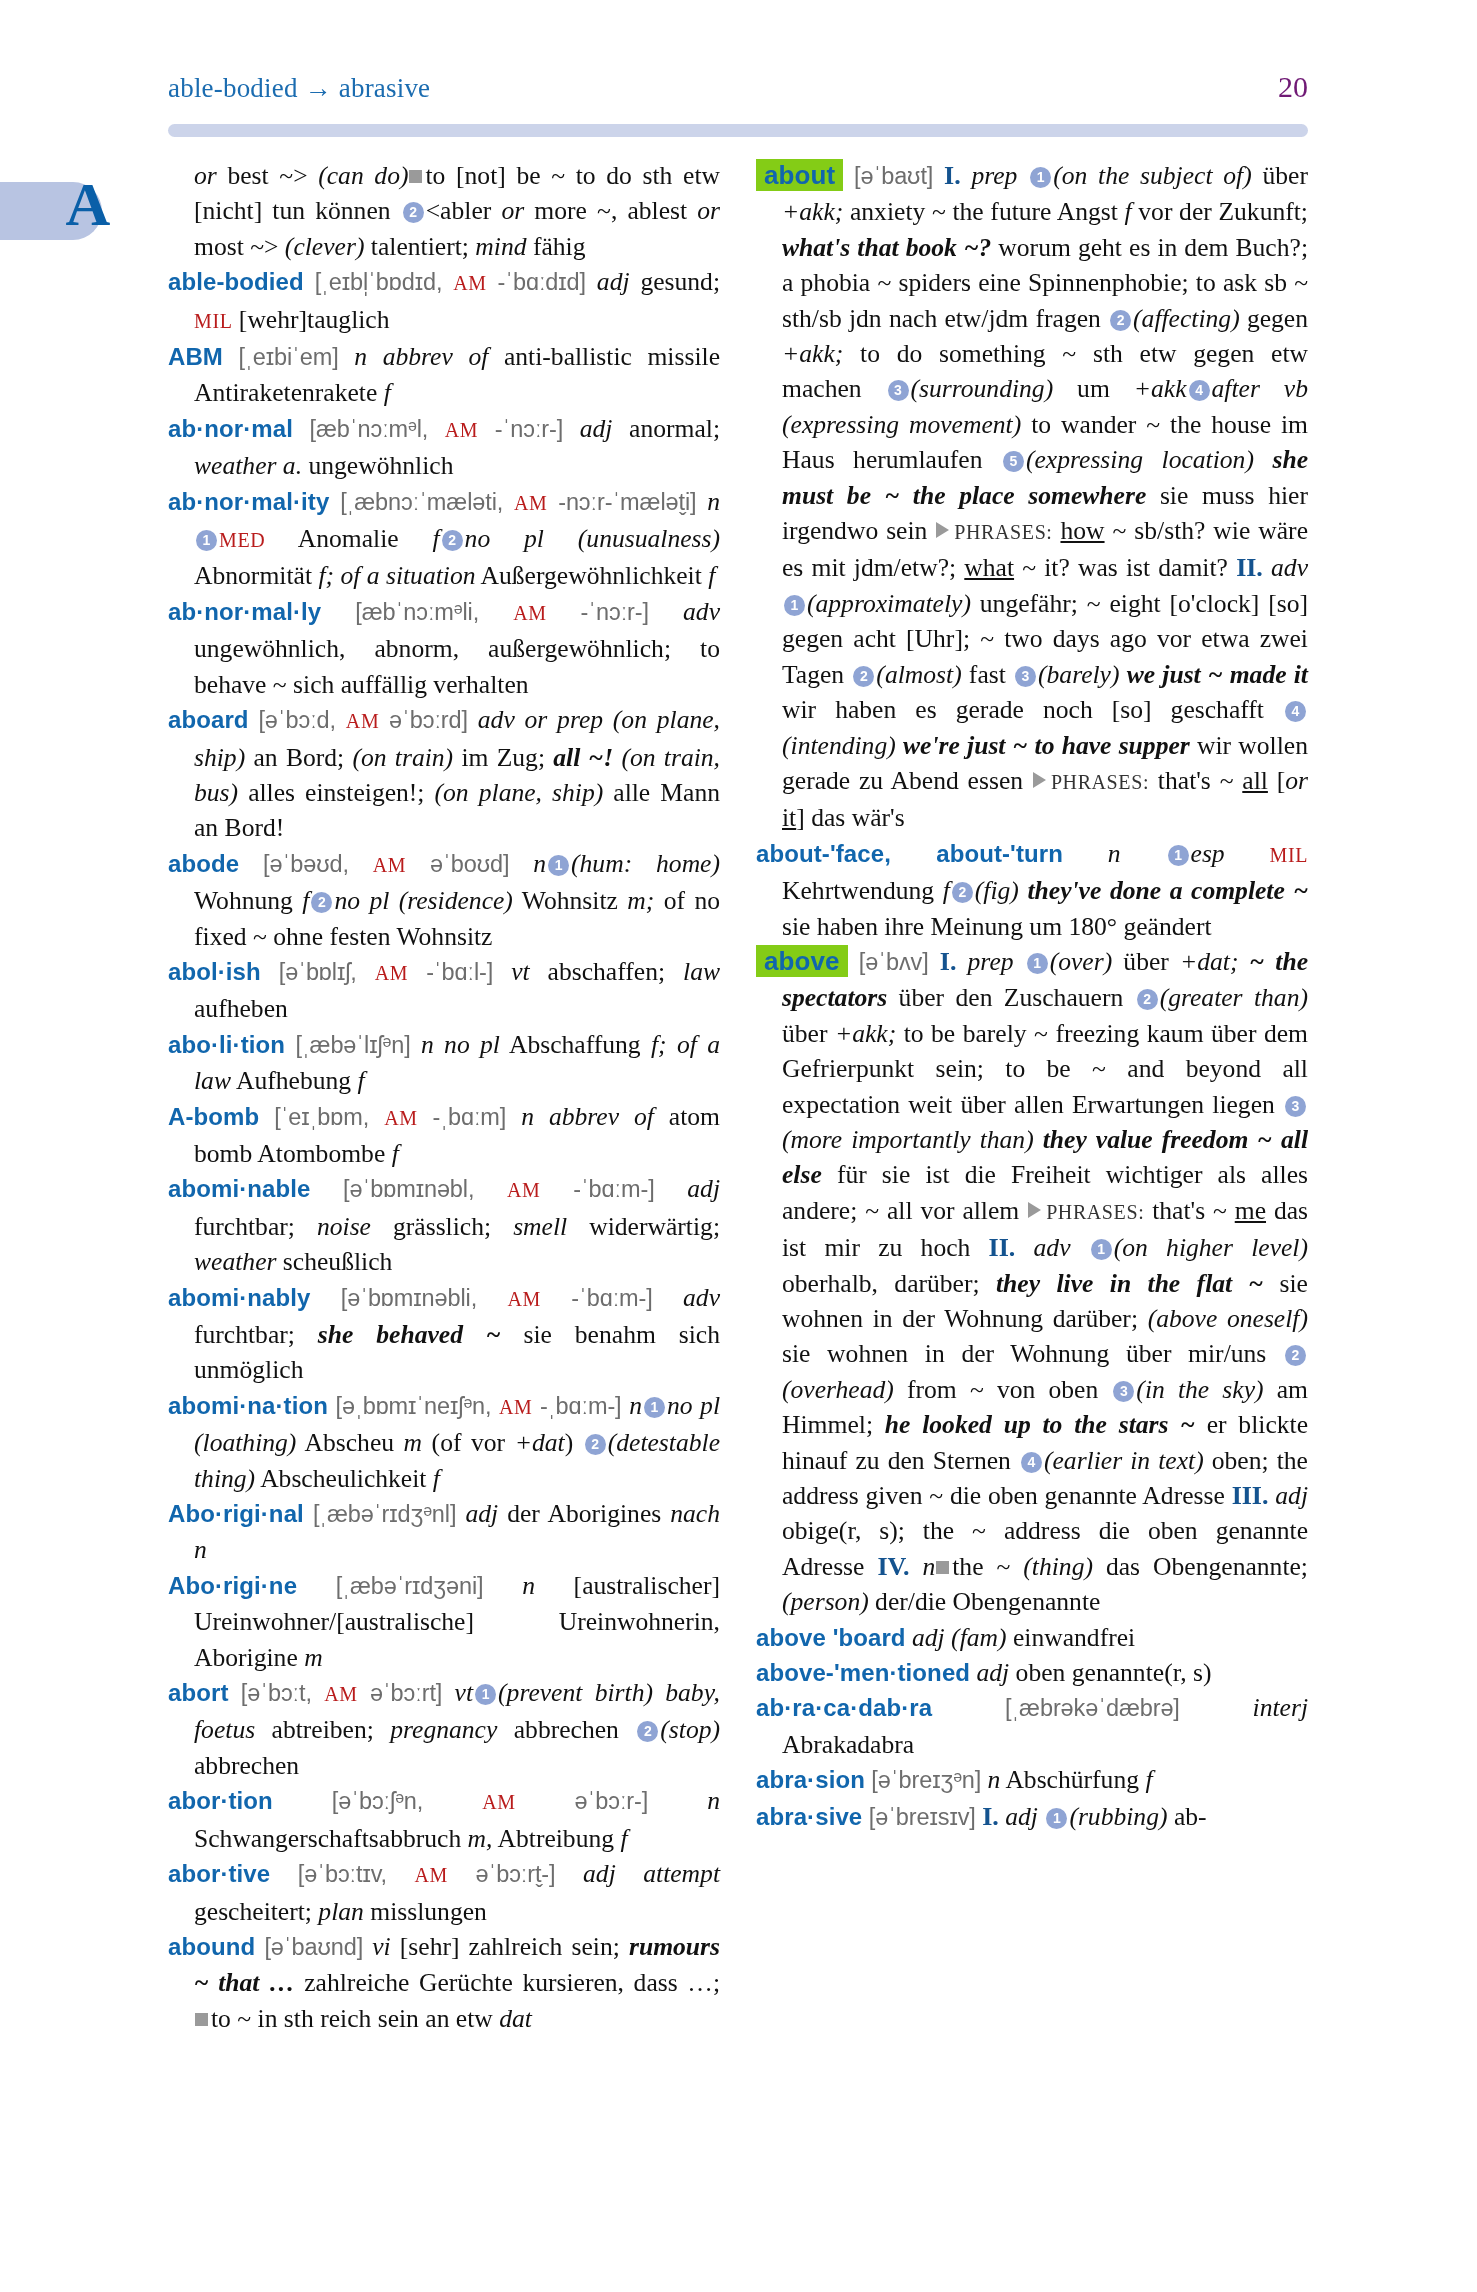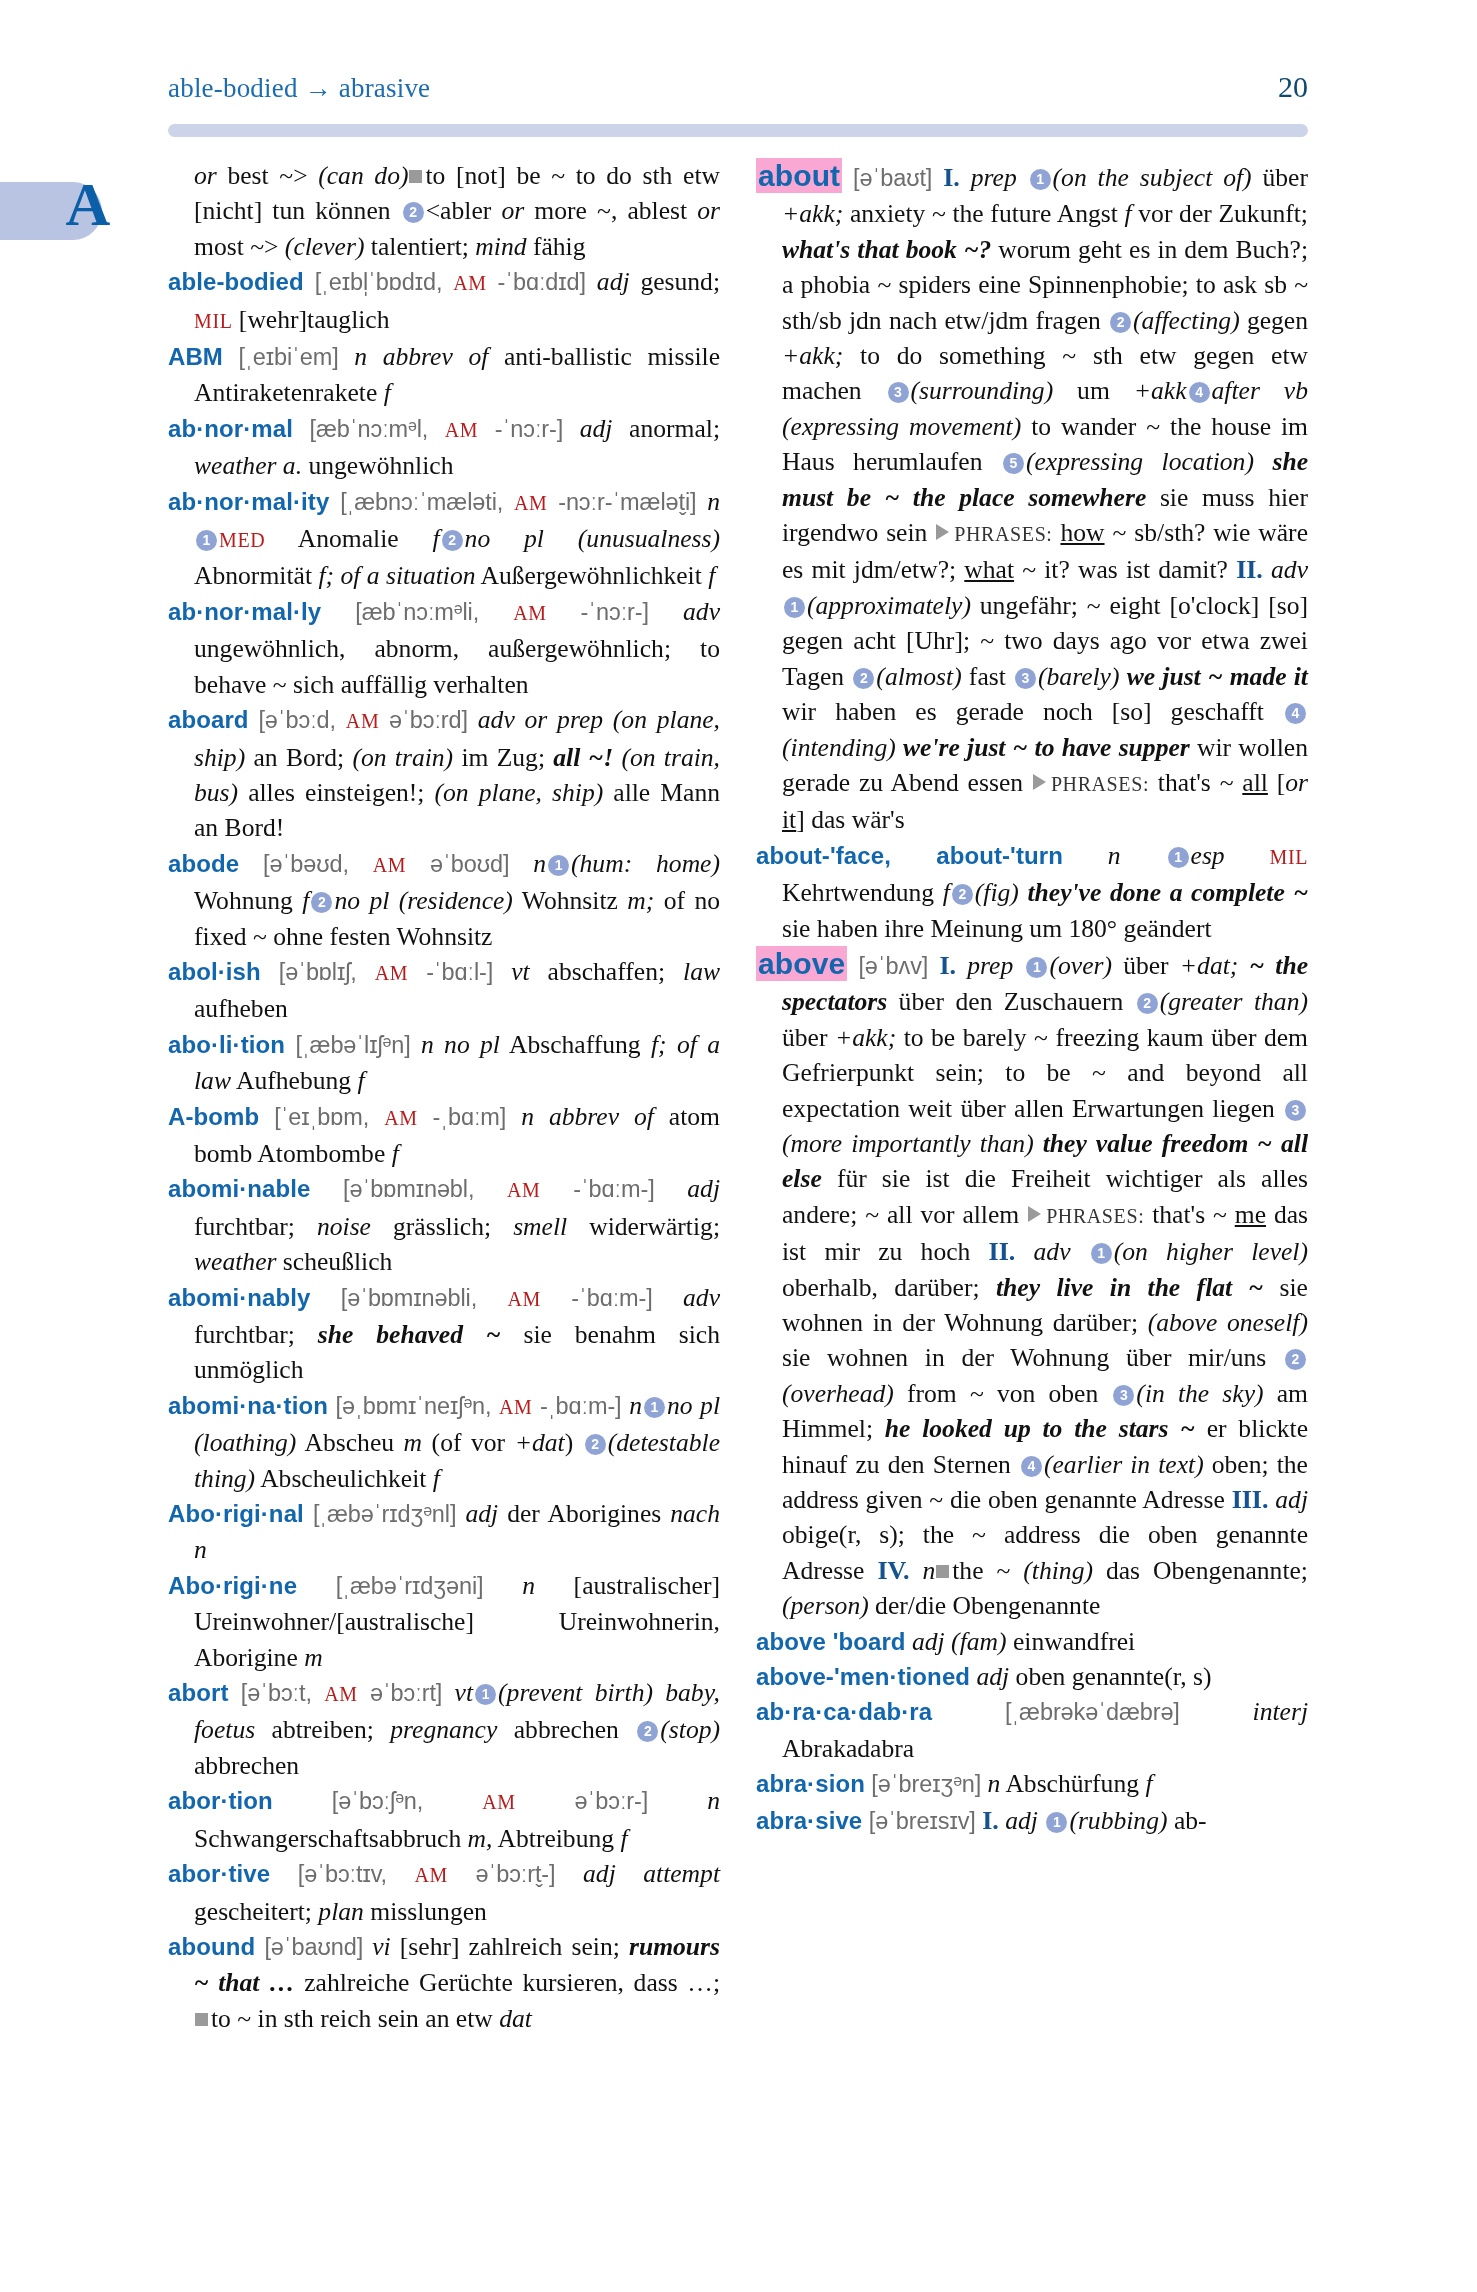--- a/index.html
+++ b/index.html
@@ -29,21 +29,21 @@
   #running-head .rh-words {
     font-family: Liberation Serif, serif;
     font-size: 27px;
     color: #1b6cb0;
     letter-spacing: .2px;
     white-space: nowrap;
   }
   #running-head .rh-page {
     font-family: "Liberation Serif", serif;
     font-size: 30px;
-    color: #0c4a6e;
+    color: #701a75;
   }
 
   
   #head-rule {
     position: absolute;
     left: 168px;
     top: 124px;
     width: 1140px;
     height: 13px;
     background: #ccd4ea;
@@ -106,24 +106,24 @@
   .hw {
     font-family: "Liberation Sans", sans-serif;
     font-weight: bold;
     font-size: 24px;
     color: #1166ad;
     letter-spacing: .1px;
   }
   .hw-hl {
     font-family: "Liberation Sans", sans-serif;
     font-weight: bold;
-    font-size: 30px;
+    font-size: 26px;
     color: #1166ad;
-    background: #f9a8d4;
-    padding: 1px 2px;
+    background: #84cc16;
+    padding: 1px 8px;
     letter-spacing: .1px;
   }
   
   .ipa {
     font-family: "Liberation Sans", sans-serif;
     font-size: 23.5px;
     color: #6d6d6d;
     letter-spacing: -.1px;
   }
   

